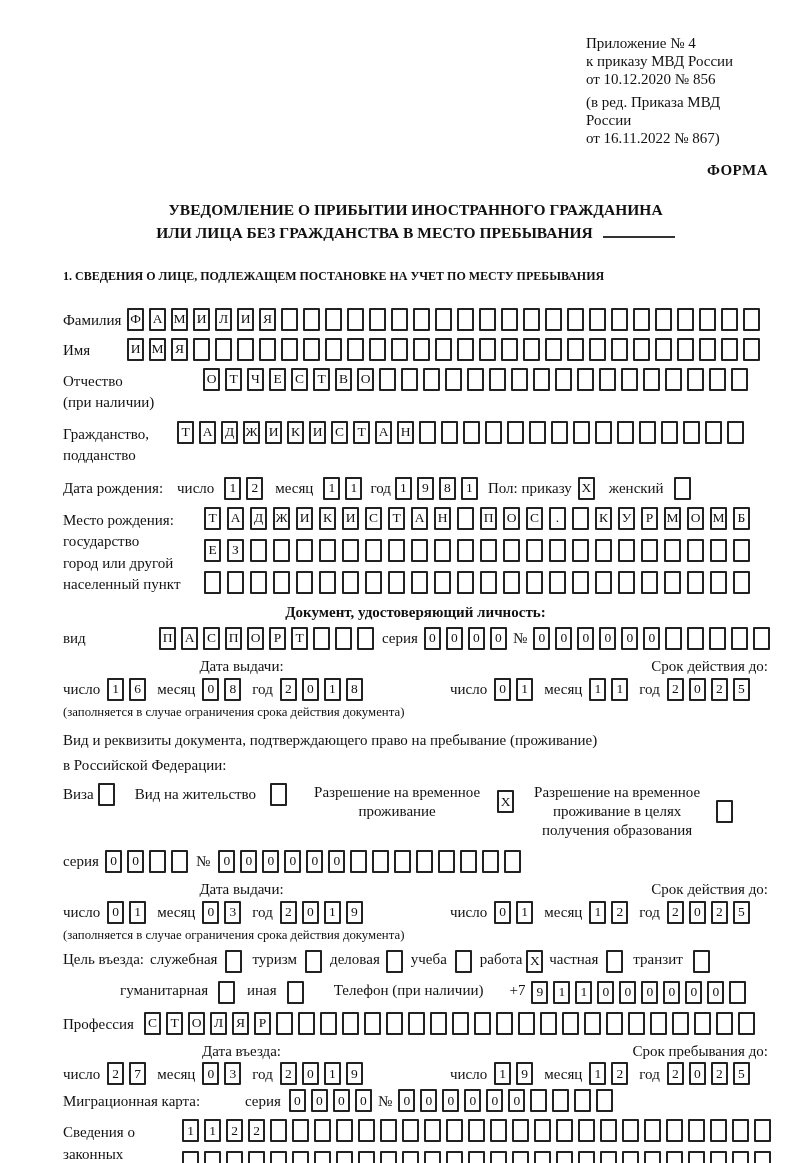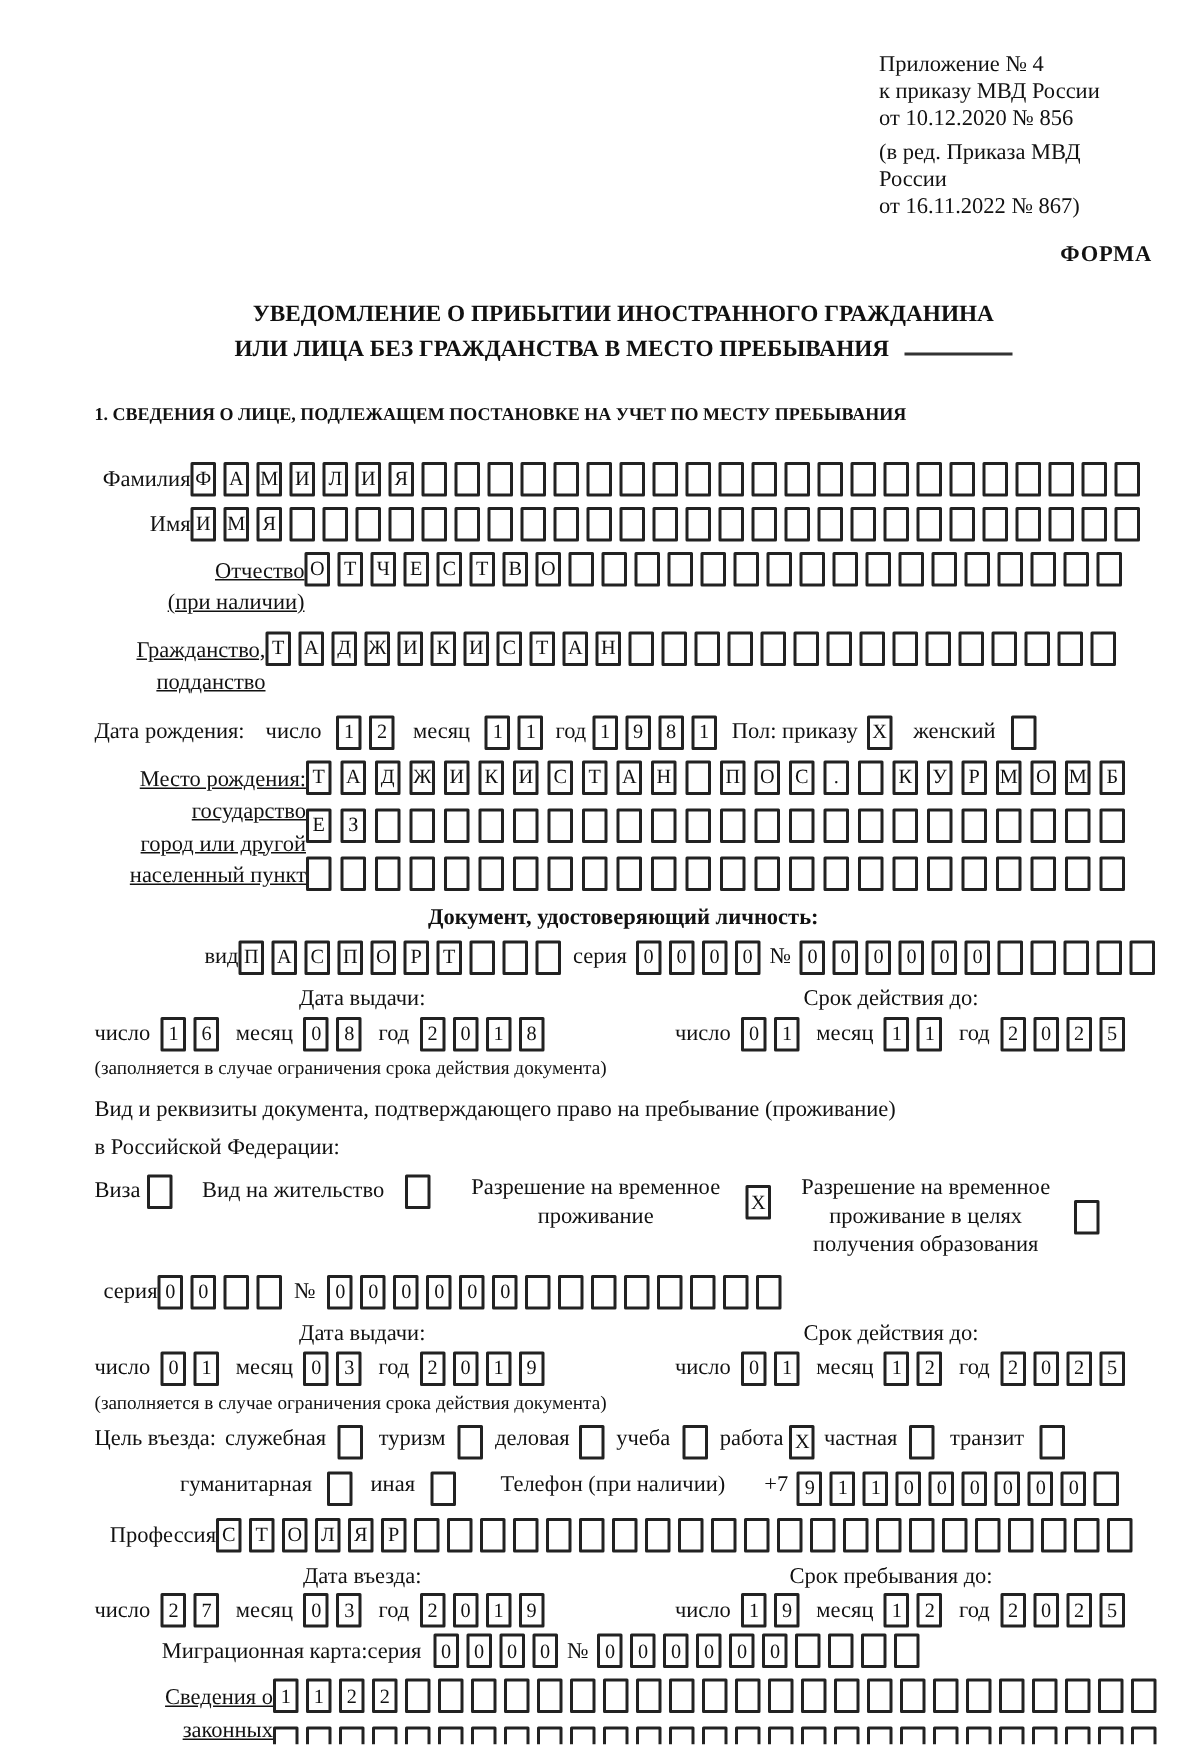--- a/index.html
+++ b/index.html
@@ -13,38 +13,38 @@
   }
   .appendix { width:178px; margin-left:auto; margin-right:4px; }
   .appendix div { line-height:18px; }
   .edition { margin-top:5px; }
   .forma { text-align:right; font-weight:bold; margin-top:14px; letter-spacing:.5px; }
   .title { text-align:center; font-weight:bold; margin-top:20px; font-size:15.5px; }
   .title .t2wrap { margin-top:4px; }
   .blankline { display:inline-block; width:72px; border-bottom:2px solid #333; height:14px; margin-left:10px; }
   .sec1 { font-weight:bold; margin-top:26px; font-size:12px; }
 
-  .frow { display:flex; align-items:flex-start; margin-bottom:7px;text-align:right; }
+  .frow { display:flex; align-items:flex-start; margin-bottom:7px; }
   .lbl { flex:none; padding-top:3px; }
   .cells { display:inline-flex; gap:5px; flex:none; }
   .cells.wide { gap:6px; }
   .cell {
     width:17px; height:23px; flex:none; background:#fff;
     border:2px solid #222; border-radius:1px;
     display:inline-flex; align-items:center; justify-content:center;
     font-size:13.5px; font-family:"Liberation Serif",serif; color:#111;
   }
   .stack { display:flex; flex-direction:column; gap:9px; }
-  .mini { display:flex; flex-direction:column;text-decoration:underline; }
+  .mini { display:flex; flex-direction:column; }
   .mini div { line-height:21.5px; }
 
   .center-bold { text-align:center; font-weight:bold; margin:2px 0 6px 0; }
   .dhead { display:flex; margin-top:2px; }
   .dh-left { width:357px; text-align:center; }
-  .dh-right { flex:1; text-align:center; }
+  .dh-right { flex:1; text-align:right; }
   .dvals { display:flex; margin-top:2px; margin-bottom:4px; }
   .dgroup { display:flex; align-items:center; }
   .dgroup.leftg { width:357px; }
   .dgroup .w { margin-right:7px; }
   .dgroup .g { margin-right:11px; }
   .dnote { text-align:left; font-size:12.8px; margin-bottom:6px; }
   .plain { margin-top:8px; line-height:23px; }
 
   .permits { display:flex; align-items:flex-start; margin-top:6px; margin-bottom:10px; }
   .permits .grp { display:flex; align-items:center; }

